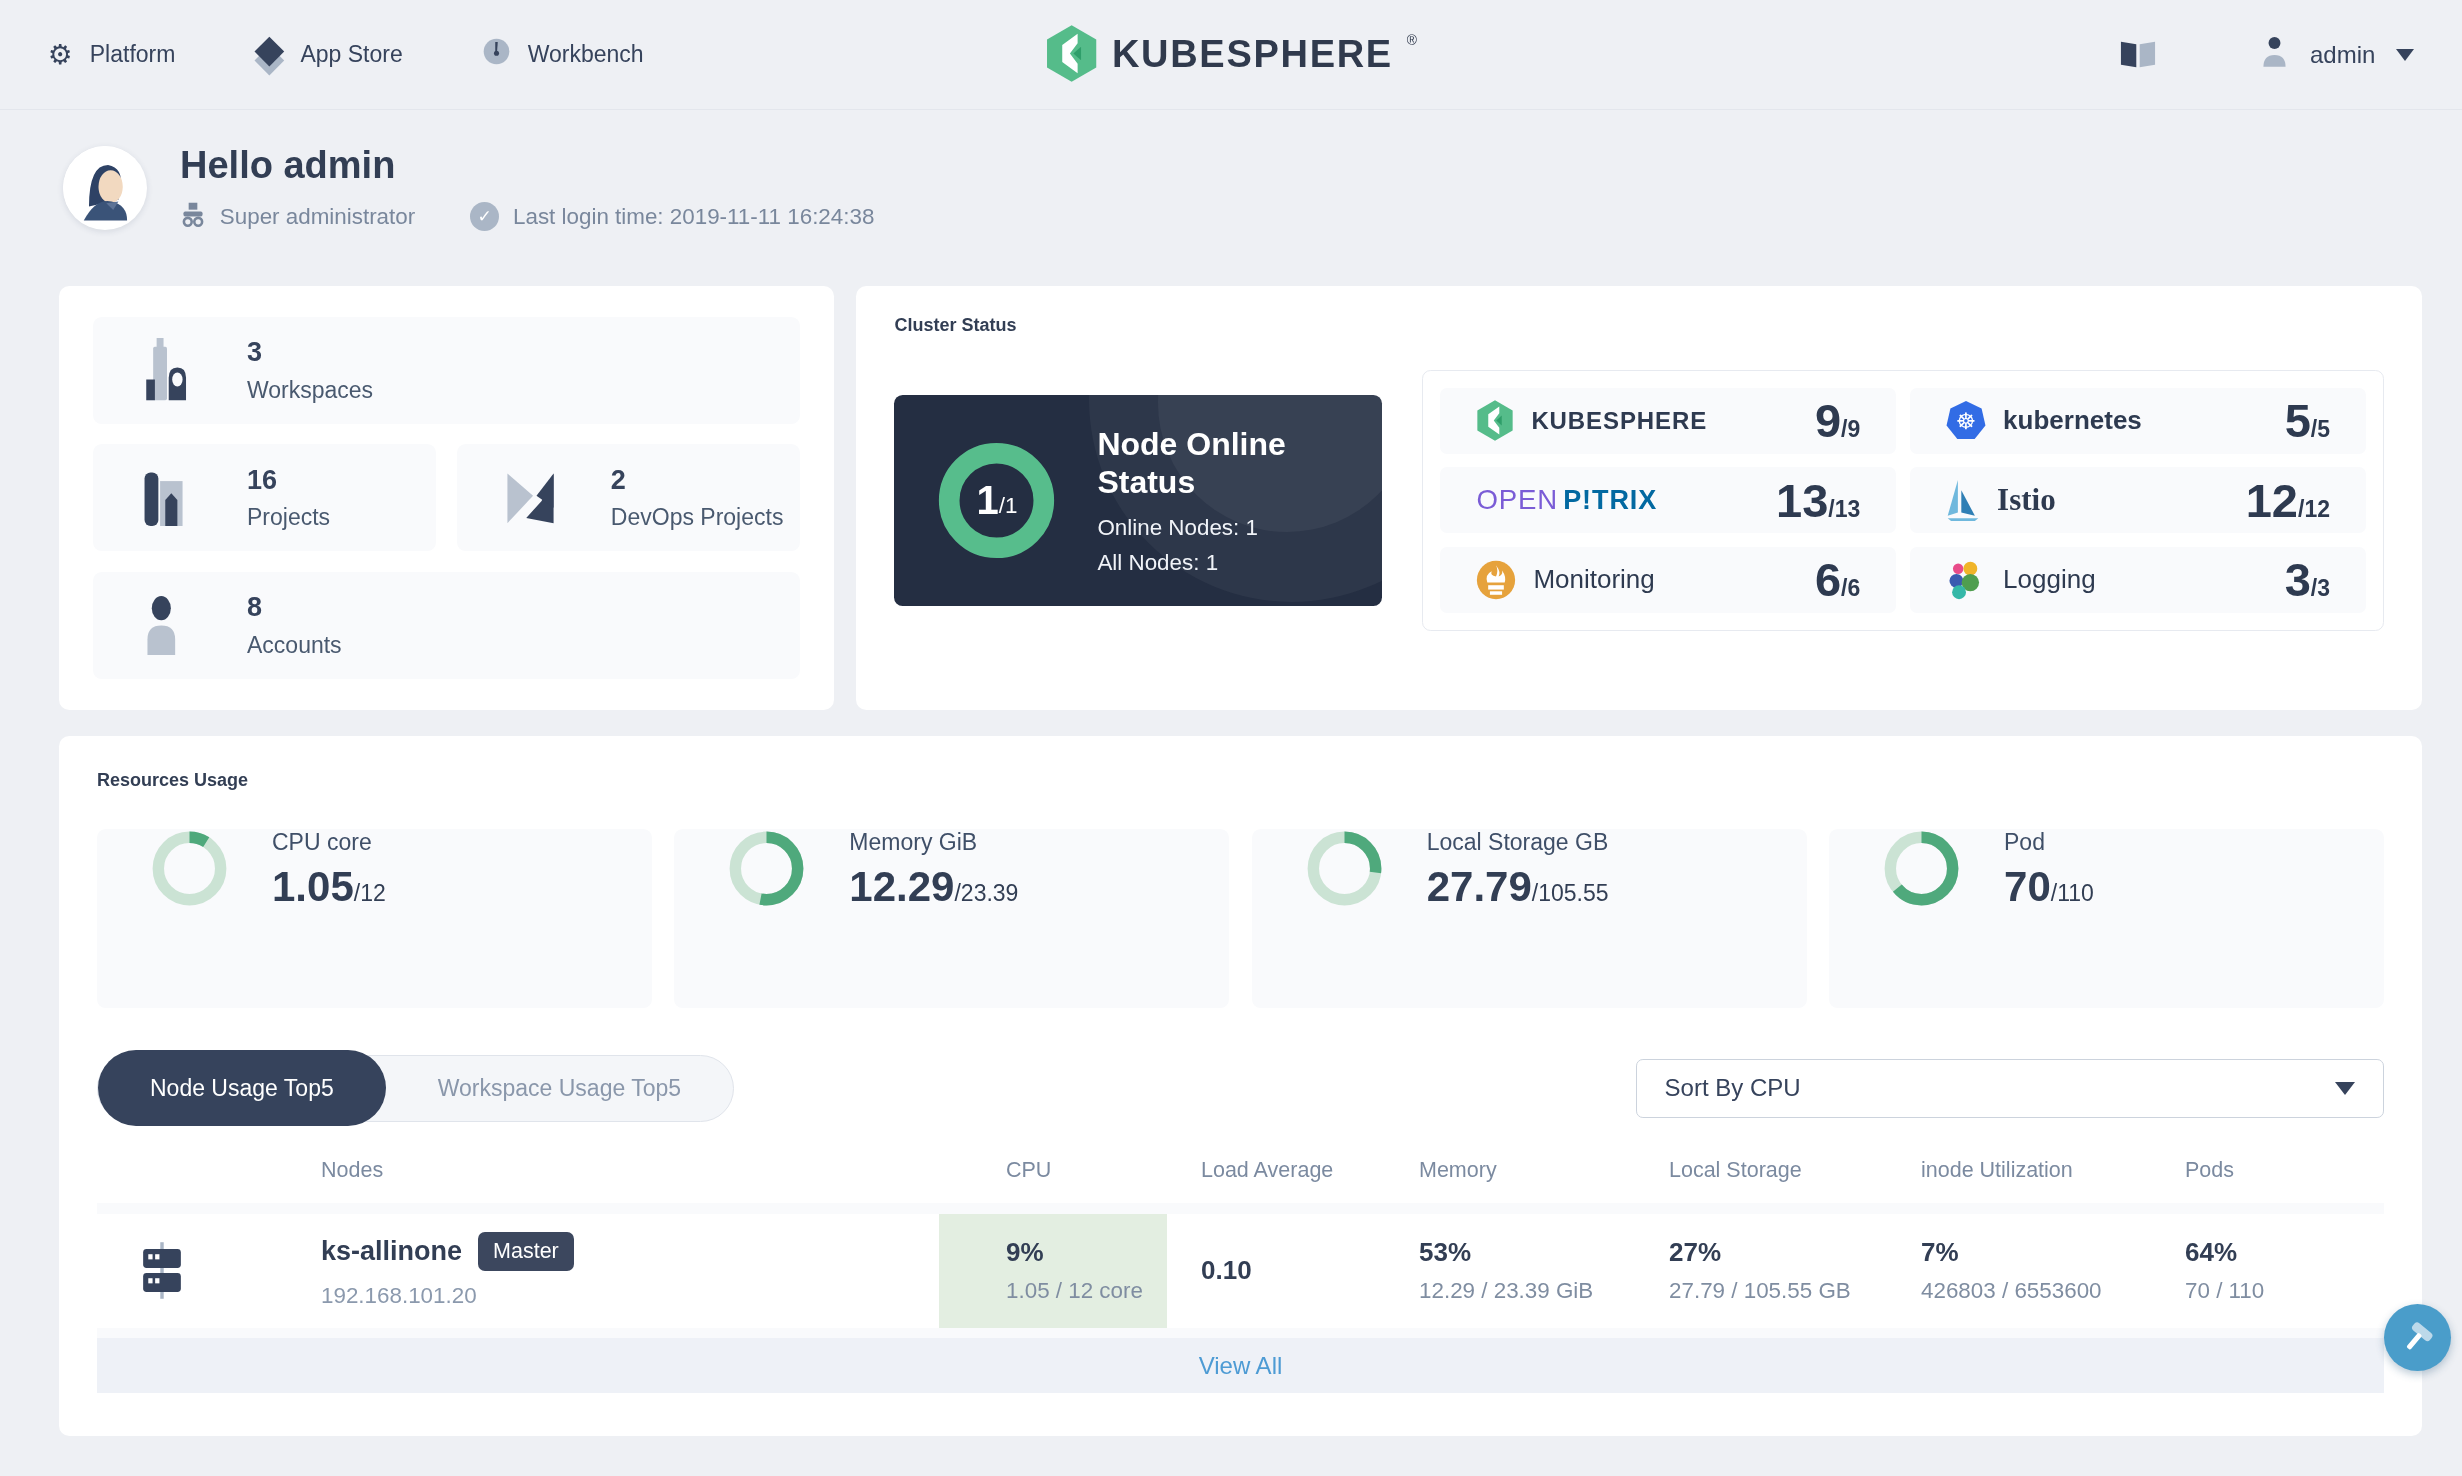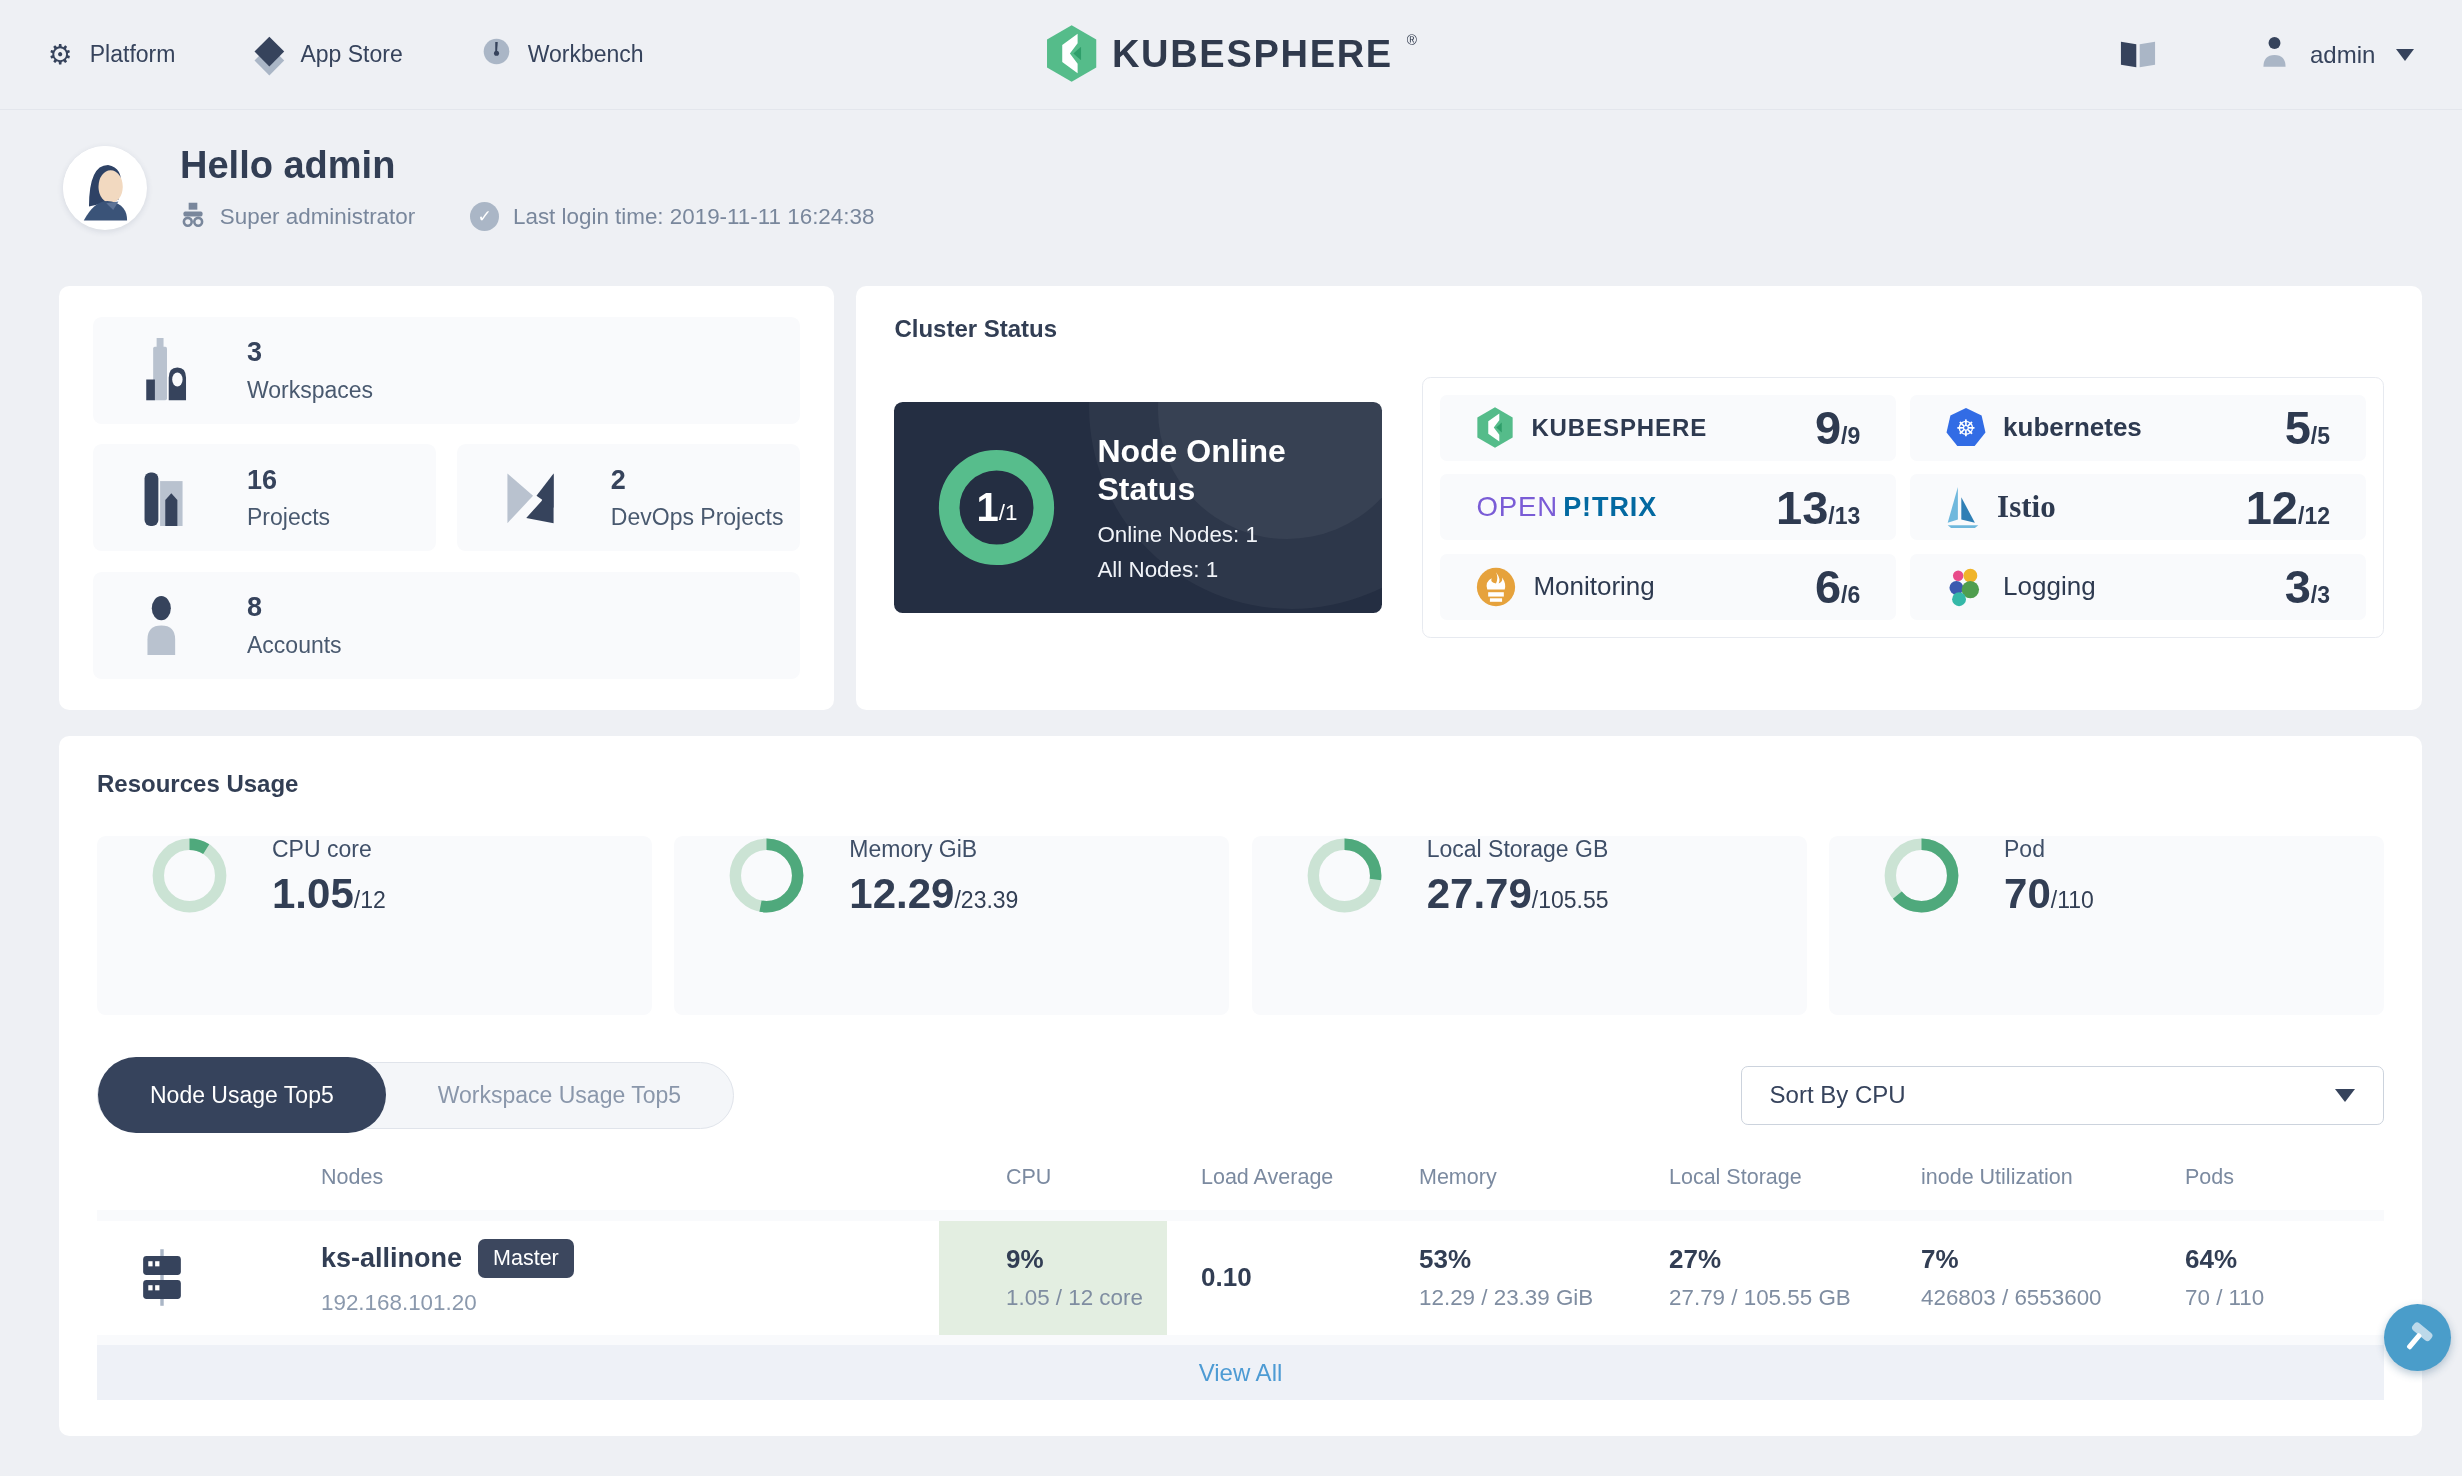--- a/index.html
+++ b/index.html
@@ -35,21 +35,21 @@
   .stats-card { width:775px; height:424px; padding:31px 34px; display:flex; flex-direction:column; gap:20.7px; }
   .stat-panel { background:#f9fafc; border-radius:8.6px; display:flex; align-items:center; flex:1; }
   .stat-row { display:flex; gap:20.7px; flex:1; }
   .stat-row .stat-panel { flex:1; }
   .stat-panel .s-icon { margin-left:40px; width:67px; display:flex; justify-content:center; }
   .stat-text { margin-left:47px; }
   .stat-value { font-size:27px; font-weight:bold; color:#36435c; }
   .stat-label { font-size:23px; color:#49596f; margin-top:8.6px; }
   
   .cluster-card { flex:1; height:424px; padding:29px 38px; }
-  .section-title { font-size:24px; font-weight:bold; color:#323e54; }
+  .section-title { font-size:18px; font-weight:bold; color:#323e54; }
   .cluster-body { display:flex; align-items:center; gap:40px; margin-top:34px; }
   .dark-card {
     width:488px; height:211px; border-radius:8.6px; background:#242e42; color:#fff;
     display:flex; align-items:center; padding-left:38px; gap:36px; position:relative; overflow:hidden; flex:none;
   }
   .dark-card::before { content:""; position:absolute; width:405px; height:405px; border-radius:50%;
     background:rgba(255,255,255,0.045); top:-198px; right:-112px; }
   .dark-card::after { content:""; position:absolute; width:258px; height:258px; border-radius:50%;
     background:rgba(255,255,255,0.05); top:-121px; right:-34px; }
   .ring-wrap { position:relative; width:129px; height:129px; flex:none; }
@@ -78,21 +78,21 @@
   .u-text { margin-left:43px; }
   .u-label { font-size:23px; color:#3f4f68; }
   .u-val { margin-top:6.9px; }
   .u-val .big { font-size:42px; font-weight:bold; color:#323e54; }
   .u-val .small { font-size:23px; color:#323e54; }
   .tabs-row { margin-top:47px; display:flex; align-items:center; justify-content:space-between; }
   .pill-group { display:inline-flex; align-items:center; background:#f4f6f9; border:1.7px solid #e0e4eb; border-radius:861px; height:67px; }
   .pill { height:76px; display:flex; align-items:center; padding:0 52px; font-size:23px; border-radius:861px; cursor:pointer; }
   .pill.active { background:#36435c; color:#fff; }
   .pill.inactive { color:#8a97ab; }
-  .sort-select { width:643px; height:59px; background:#fff; border:1.7px solid #ccd3dd; border-radius:6.9px;
+  .sort-select { width:748px; height:59px; background:#fff; border:1.7px solid #ccd3dd; border-radius:6.9px;
     display:flex; align-items:center; padding:0 27.6px; font-size:24px; color:#36435c; cursor:pointer; }
   .sort-caret { margin-left:auto; width:0; height:0; border-left:10.3px solid transparent; border-right:10.3px solid transparent; border-top:13px solid #36435c; }
   .node-table { margin-top:36px; }
   .t-grid { display:grid; grid-template-columns:129px 713px 228px 211px 250px 250px 258px 1fr; align-items:center; }
   .t-head { padding-bottom:20.7px; }
   .t-head span { font-size:21.5px; color:#7b8aa0; }
   .h-nodes { padding-left:95px; } .c-cpu-pad { padding-left:67px; } .h-load { padding-left:34px; }
   .h-mem, .h-sto { padding-left:41px; } .h-inode { padding-left:43px; } .h-pods { padding-left:49px; }
   .t-body { background:#f9fafc; padding:10.3px 0; }
   .t-row { background:#fff; height:114px; }

